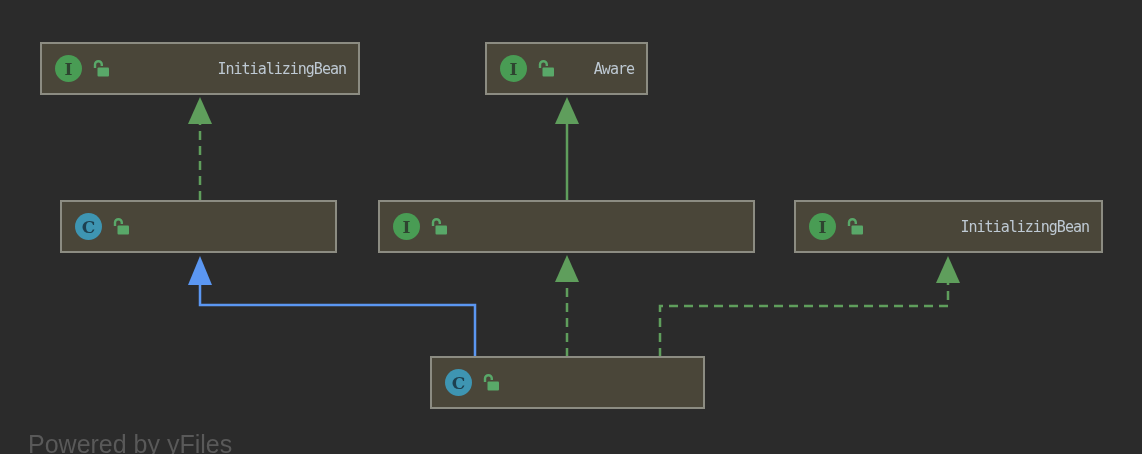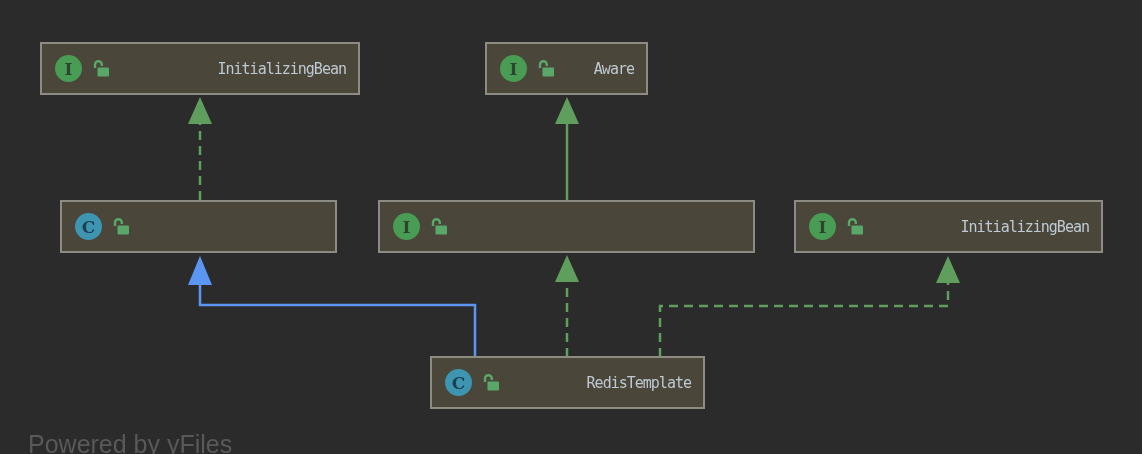--- a/index.html
+++ b/index.html
@@ -162,18 +162,17 @@
   <div class="node" style="left:430px; top:356px; width:275px;">
     <span class="badge class">
         <span>C</span>
       </span>
     <span class="lock">
       <svg width="21" height="21" viewBox="0 0 21 21">
           <path d="M4 10 V6.6 a3.4 3.4 0 0 1 6.8 0 V8" fill="none" stroke="#59a869" stroke-width="2.4"></path>
           <rect x="6.5" y="9.5" width="11.5" height="9" rx="1" fill="#59a869"></rect>
         </svg>
     </span>
-    <span class="label">RedisTemplate</span>
   </div>
 
   <div class="footer">Powered by yFiles</div>
 
 </div>
 
 </body></html>

